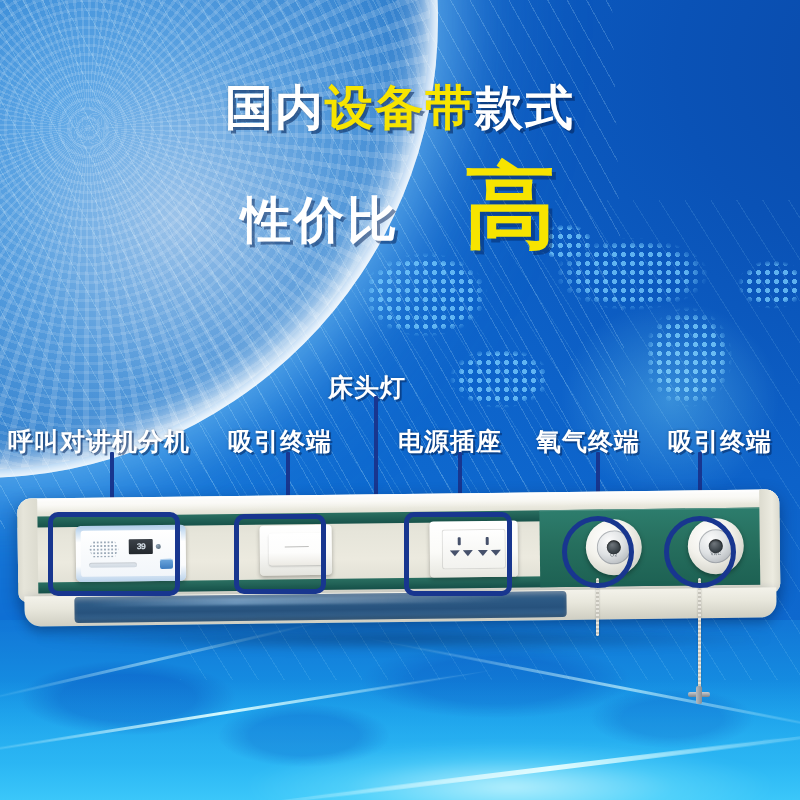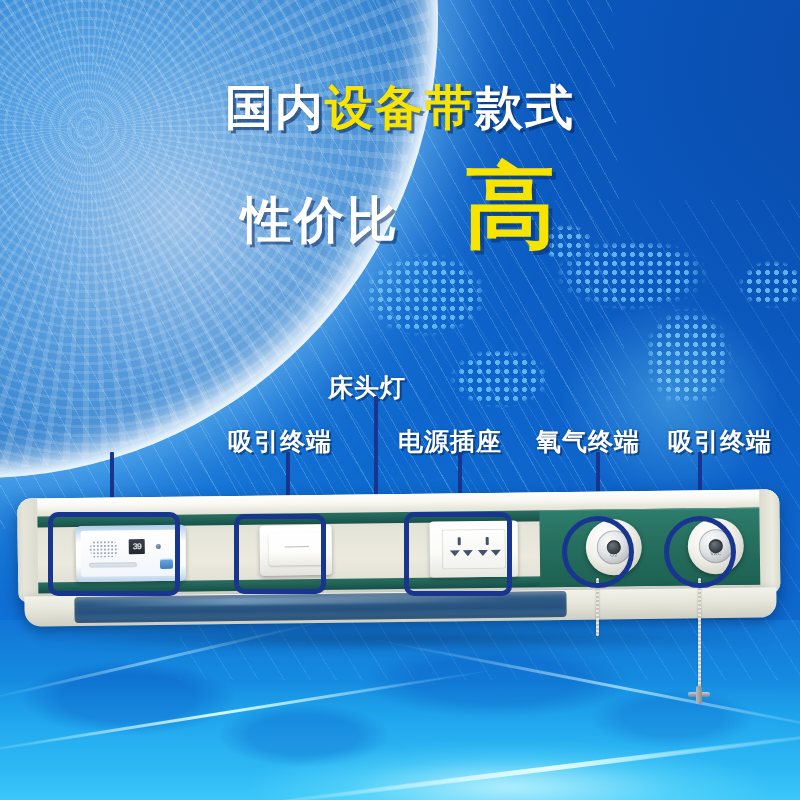--- a/index.html
+++ b/index.html
@@ -252,21 +252,21 @@
     border-radius:3px;
   }
   .ic-grille{
     position:absolute; left:8px; top:10px; width:30px; height:17px;
     background-image:radial-gradient(circle, rgba(110,130,150,.8) 36%, transparent 38%);
     background-size:3.6px 3.6px;
     clip-path:polygon(14% 0,86% 0,100% 50%,86% 100%,14% 100%,0 50%);
     opacity:.85;
   }
   .ic-lcd{
-    position:absolute; left:48px; top:9px; width:16px; height:15px;
+    position:absolute; left:48px; top:9px; width:24px; height:15px;
     background:linear-gradient(180deg,#3b4148,#23282d);
     border-radius:1px;
     color:#d8e2ea; font-size:9px; font-weight:bold;
     display:flex; align-items:center; justify-content:center;
     font-family:"Liberation Mono","DejaVu Sans Mono",monospace;
     letter-spacing:-1px;
   }
   .ic-led{
     position:absolute; left:75px; top:14px; width:5px; height:5px; border-radius:50%;
     background:radial-gradient(circle at 35% 30%, #8fa3b5, #4f606f);
@@ -419,20 +419,21 @@
   <div class="headline">
     <div class="hl-row1"><span class="w">国内</span><span class="y">设备带</span><span class="w">款式</span></div>
     <div class="hl-row2">
       <span class="w hl-pxb">性价比</span>
       <span class="hl-big">高</span>
     </div>
   </div>
 
   <div class="callouts">
     <div class="cl cl-lamp">床头灯</div>
+    <div class="cl cl-intercom">呼叫对讲机分机</div>
     <div class="cl cl-switch">吸引终端</div>
     <div class="cl cl-socket">电源插座</div>
     <div class="cl cl-o2">氧气终端</div>
     <div class="cl cl-suction">吸引终端</div>
   </div>
 
   <div class="lead lead-intercom"></div>
   <div class="lead lead-switch"></div>
   <div class="lead lead-lamp"></div>
   <div class="lead lead-socket"></div>

